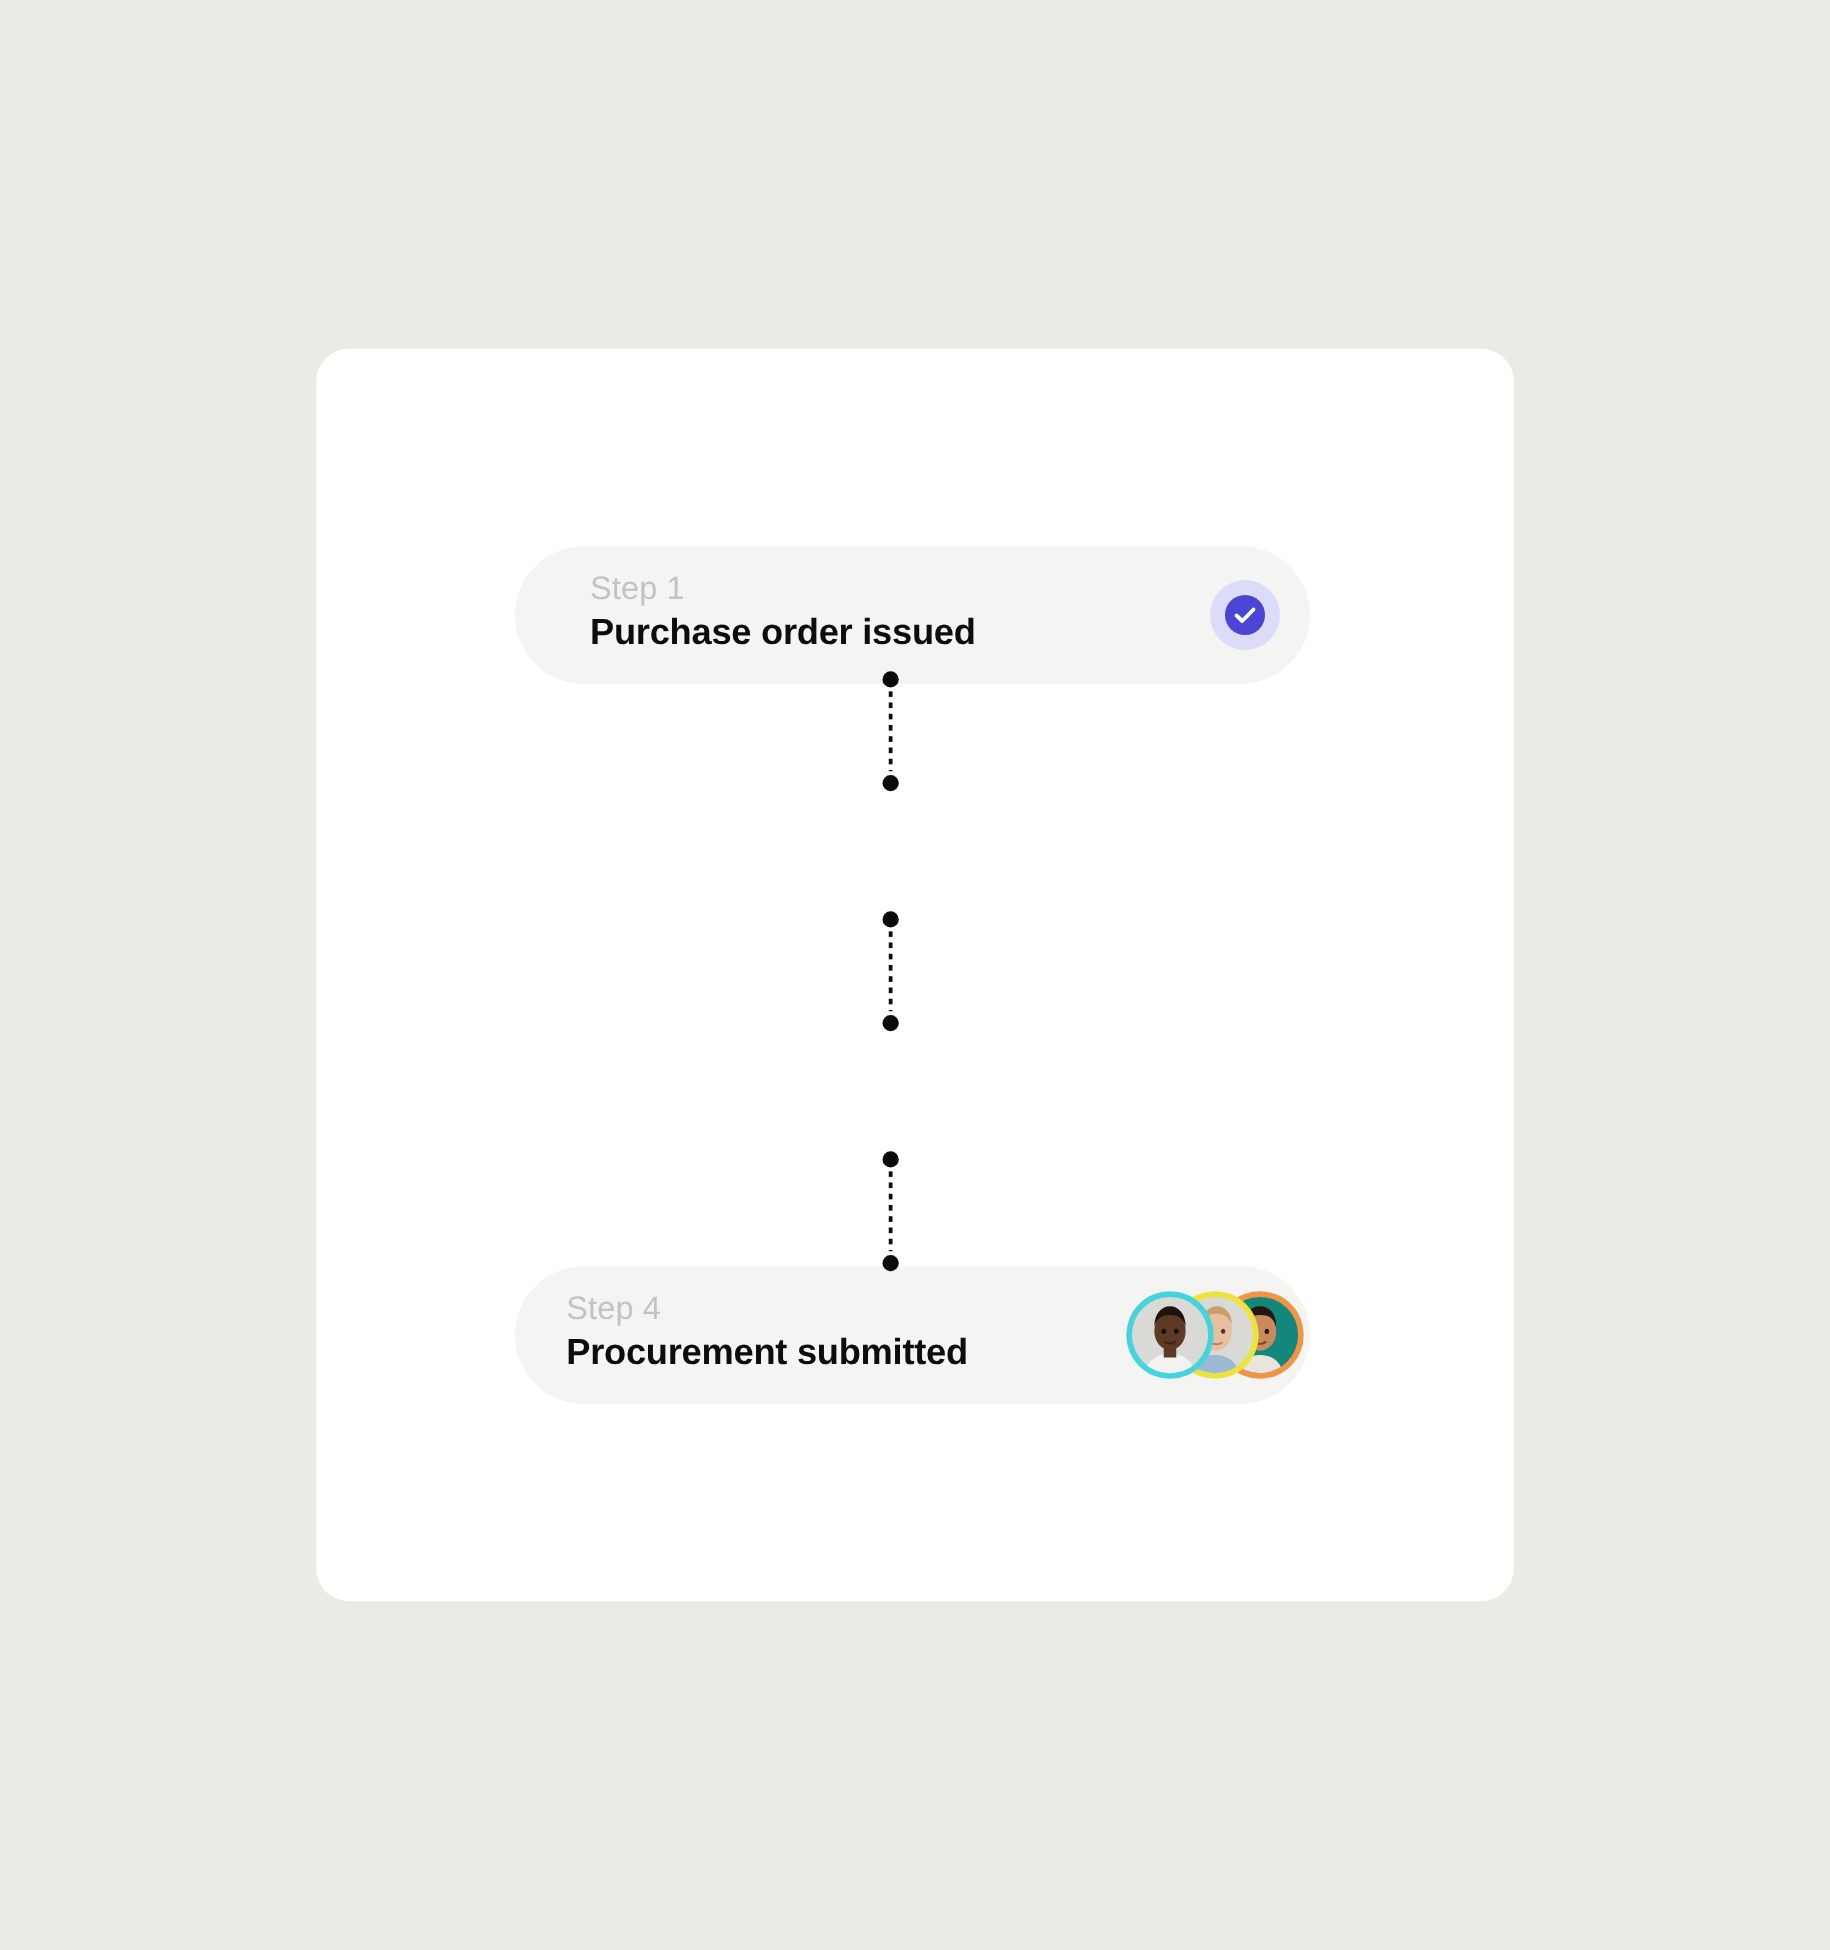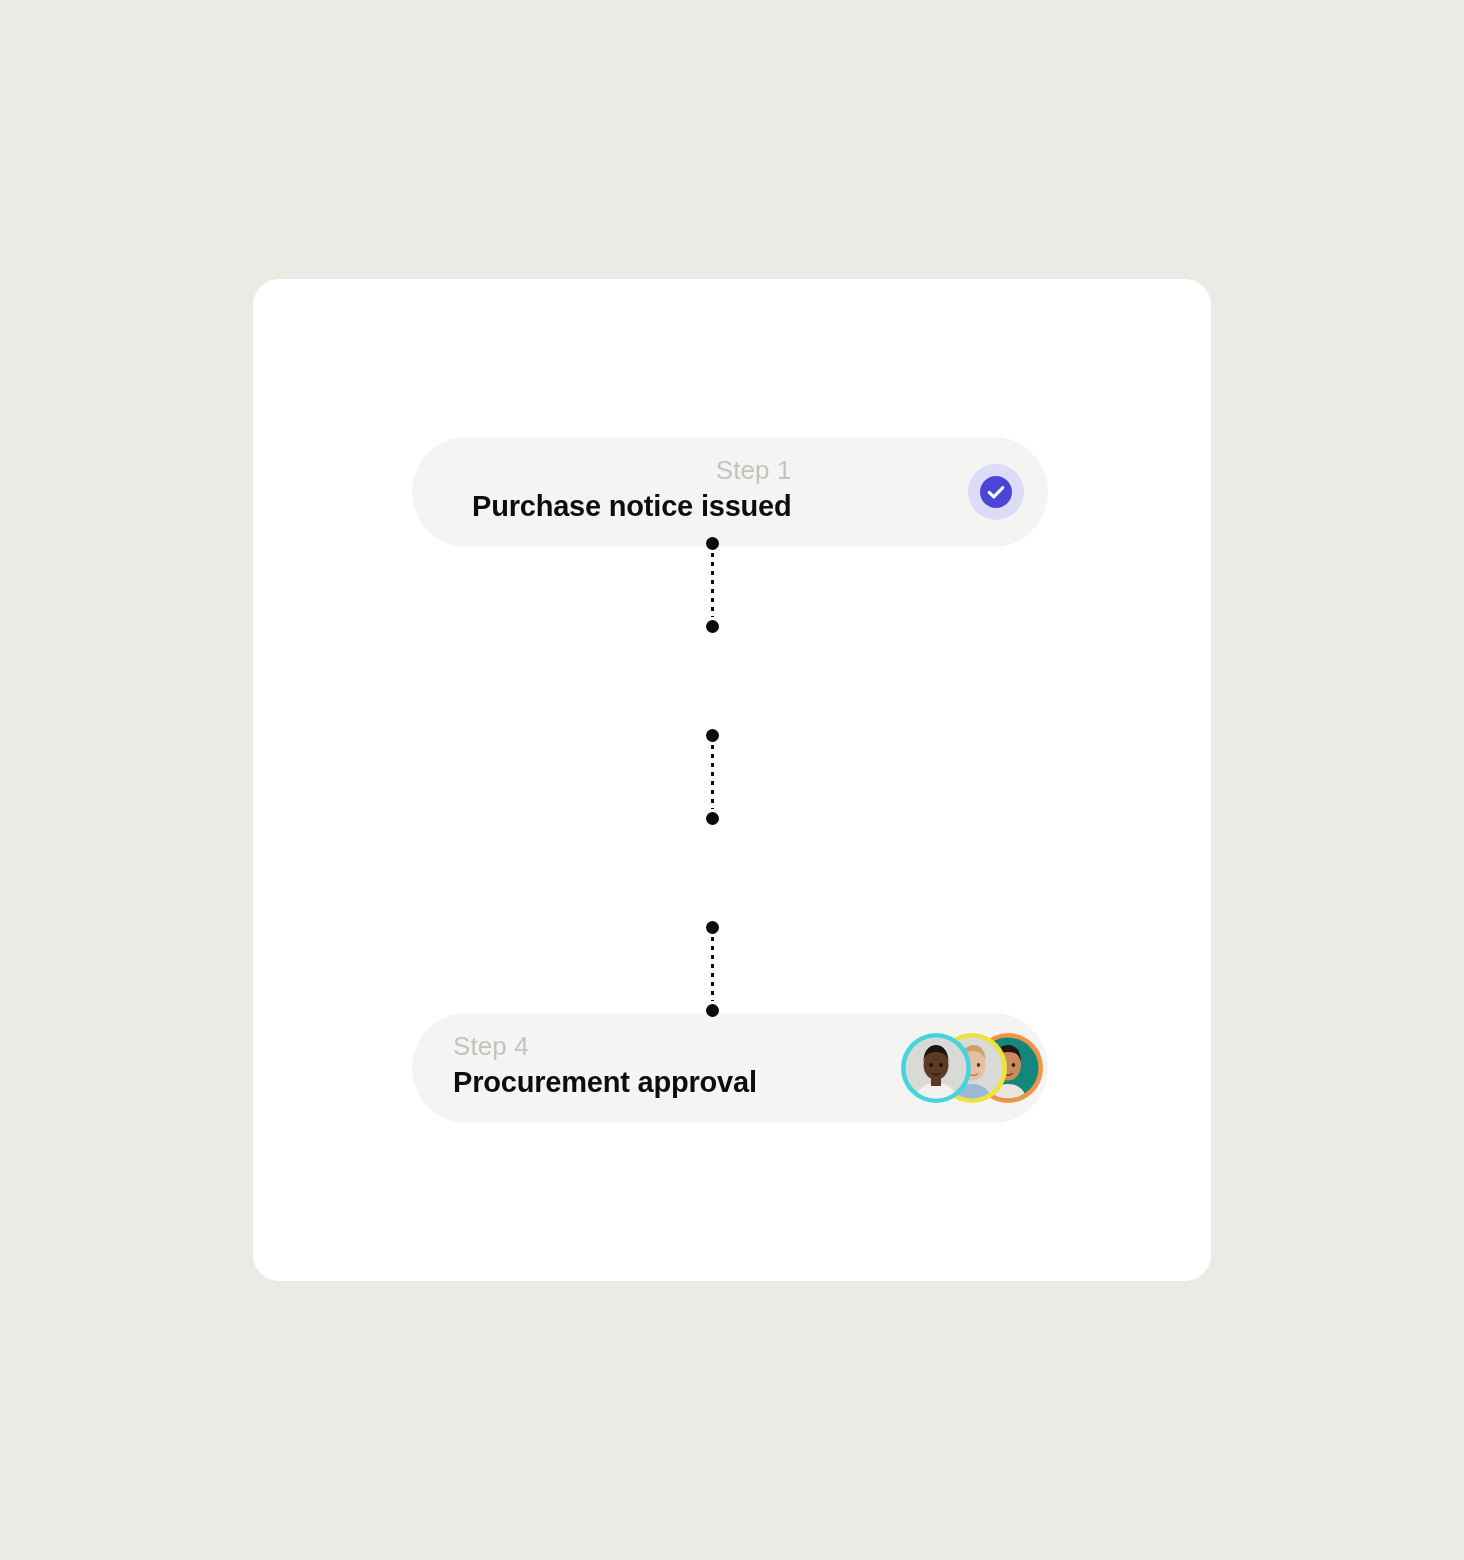--- a/index.html
+++ b/index.html
@@ -39,21 +39,21 @@
     width: 636px;
     height: 688px;
   }
 
   .step-row {
     position: absolute;
     left: 0;
     width: 636px;
     height: 110px;
   }
-  .step-row[data-index="0"] { top: 0px; text-align: right; }
+  .step-row[data-index="0"] { top: 0px; }
   .step-row[data-index="1"] { top: 192px; }
   .step-row[data-index="2"] { top: 384px; }
   .step-row[data-index="3"] { top: 576px; }
 
   .pill {
     position: absolute;
     inset: 0;
     background: #f4f4f2;
     border-radius: 55px;
   }
@@ -163,37 +163,37 @@
 <div class="stage">
 
   <div class="card"></div>
 
   <div class="steps">
 
     <div class="step-row" data-index="0">
       <div class="pill"></div>
       <div class="pill-text">
         <div class="step-label">Step 1</div>
-        <div class="step-title">Purchase notice issued</div>
+        <div class="step-title">Purchase order issued</div>
       </div>
       <div class="icon-badge">
         <svg width="36" height="36" viewBox="0 0 36 36">
           <circle cx="18" cy="18" r="16" fill="#4a45d6"></circle>
           <path d="M11.2 18.4 L15.8 22.8 L24.8 13.6" fill="none" stroke="#ffffff" stroke-width="3.1" stroke-linecap="round" stroke-linejoin="round"></path>
         </svg>
       </div>
     </div>
 
 
 
     <div class="step-row" data-index="3">
       <div class="pill"></div>
       <div class="pill-text">
         <div class="step-label">Step 4</div>
-        <div class="step-title">Procurement approval</div>
+        <div class="step-title">Procurement submitted</div>
       </div>
 
       <div class="avatar-group">
 
         <div class="avatar" data-slot="2">
           <svg width="72" height="72" viewBox="0 0 72 72">
             <circle cx="36" cy="36" r="35" fill="#f29446"></circle>
             <clipPath id="clipA3">
                 <circle cx="36" cy="36" r="30.5"></circle>
               </clipPath>

